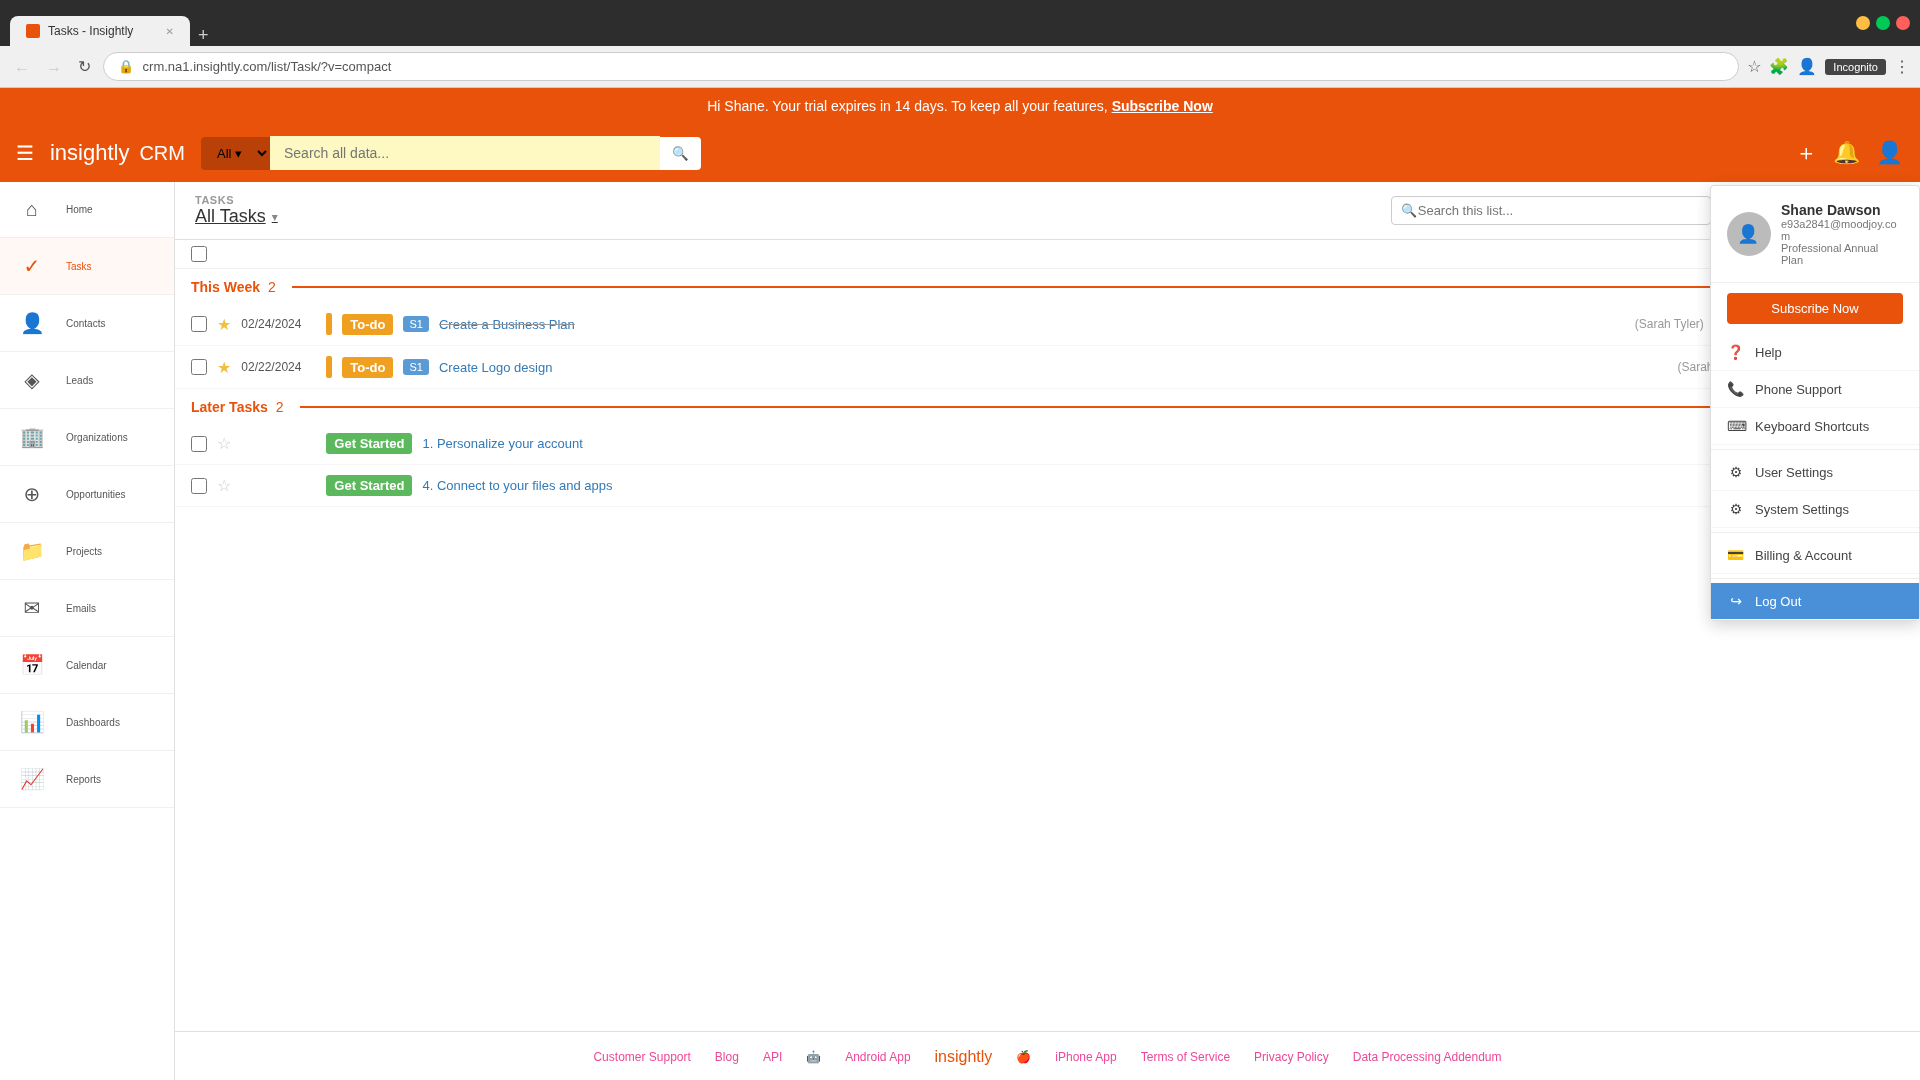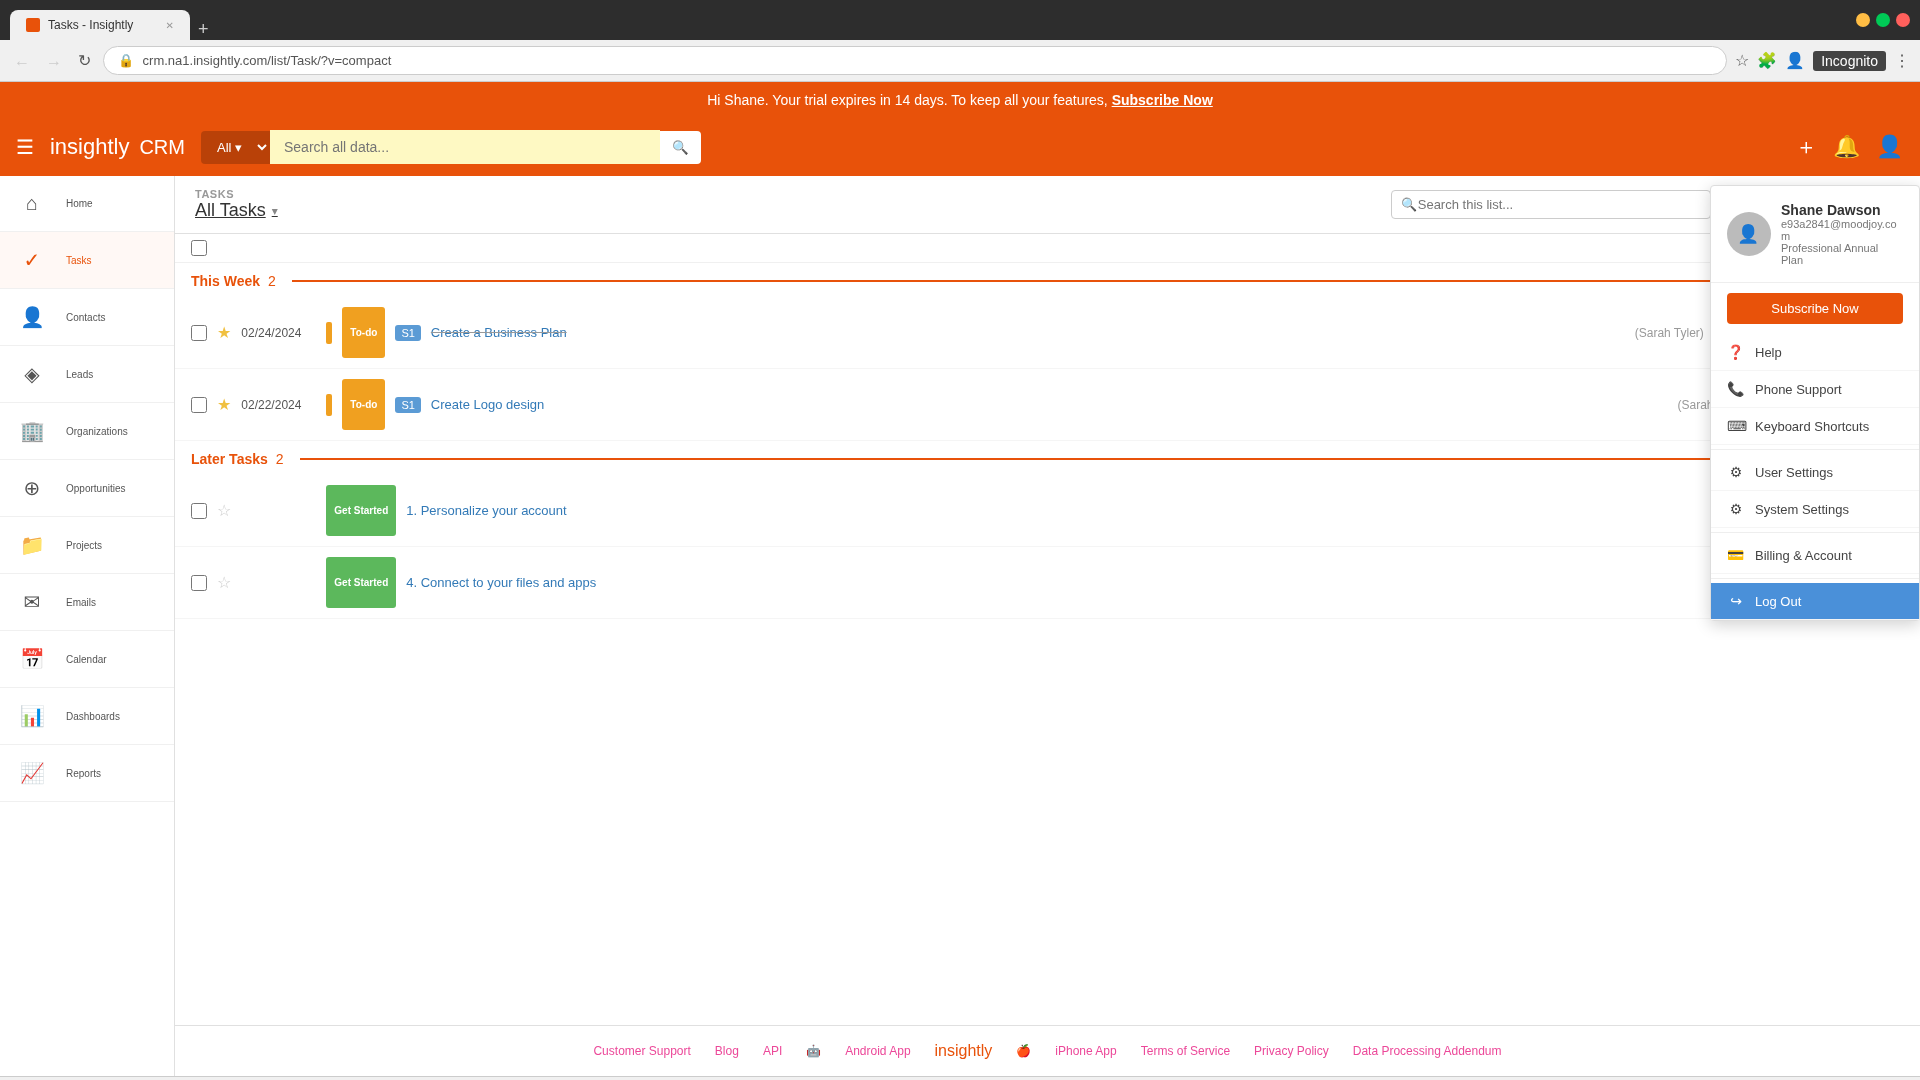--- a/index.html
+++ b/index.html
@@ -1,53 +1,53 @@
 <!DOCTYPE html>
 <html><head>
   <meta charset="utf-8">
   <style>
     * { margin: 0; padding: 0; box-sizing: border-box; }
     body { font-family: 'Segoe UI', Arial, sans-serif; font-size: 13px; background: #f5f5f5; overflow: hidden; width: 1920px; height: 1080px; }
 
     
-    .browser-chrome { background: #2d2d2d; height: 40px; display: flex; align-items: center; padding: 0 10px; gap: 20px; }
+    .browser-chrome { background: #2d2d2d; height: 46px; display: flex; align-items: center; padding: 0 10px; gap: 20px; }
     .browser-tabs { display: flex; align-items: flex-end; height: 100%; }
     .browser-tab { background: #3c3c3c; color: #ccc; padding: 8px 16px; border-radius: 8px 8px 0 0; display: flex; align-items: center; gap: 8px; font-size: 12px; min-width: 180px; }
     .browser-tab.active { background: #f0f0f0; color: #333; }
     .tab-favicon { width: 14px; height: 14px; background: #e8520a; border-radius: 2px; }
     .tab-close { cursor: pointer; color: #999; font-size: 10px; margin-left: auto; }
     .tab-new { background: none; border: none; color: #ccc; font-size: 18px; cursor: pointer; padding: 0 8px; }
     .browser-controls { display: flex; align-items: center; gap: 6px; margin-left: auto; }
     .win-btn { width: 14px; height: 14px; border-radius: 50%; cursor: pointer; }
     .win-min { background: #ffbd44; }
     .win-max { background: #00ca56; }
     .win-close { background: #ff605c; }
 
     
     .nav-bar { background: #f0f0f0; height: 42px; display: flex; align-items: center; padding: 0 10px; gap: 8px; border-bottom: 1px solid #ccc; }
     .nav-btn { background: none; border: none; cursor: pointer; color: #555; font-size: 16px; padding: 4px; }
     .nav-btn:disabled { color: #ccc; cursor: default; }
     .address-bar { flex: 1; background: white; border: 1px solid #ccc; border-radius: 20px; padding: 6px 14px; font-size: 13px; color: #333; display: flex; align-items: center; gap: 8px; }
     .address-bar span { color: #555; }
     .nav-actions { display: flex; align-items: center; gap: 8px; color: #555; font-size: 14px; }
     .nav-action-btn { background: none; border: none; cursor: pointer; color: #555; font-size: 16px; }
-    .incognito-badge { background: #444; color: white; font-size: 14px; padding: 2px 8px; border-radius: 3px; text-align: center; }
+    .incognito-badge { background: #444; color: white; font-size: 11px; padding: 2px 8px; border-radius: 3px; text-align: center; }
 
     
     .trial-banner { background: #e8520a; color: white; text-align: center; padding: 10px; font-size: 14px; }
     .trial-banner a { color: white; font-weight: bold; text-decoration: underline; cursor: pointer; }
 
     
     .app-header { background: #e8520a; height: 58px; display: flex; align-items: center; padding: 0 16px; gap: 16px; }
     .hamburger { color: white; font-size: 20px; cursor: pointer; }
     .logo-area { display: flex; align-items: center; gap: 6px; }
     .logo-text { color: white; font-size: 22px; font-weight: 300; }
     .logo-crm { color: white; font-size: 20px; font-weight: 400; margin-left: 4px; }
     .header-search { flex: 1; max-width: 500px; display: flex; align-items: center; }
-    .search-select { background: rgba(0,0,0,0.2); border: none; color: #ffffff; padding: 8px 12px; border-radius: 4px 0 0 4px; font-size: 13px; cursor: pointer; }
+    .search-select { background: rgba(0,0,0,0.2); border: none; color: #000000; padding: 8px 12px; border-radius: 4px 0 0 4px; font-size: 13px; cursor: pointer; }
     .search-input { flex: 1; background: #fef9c3; border: none; padding: 9px 14px; font-size: 14px; color: #666; }
     .search-icon-btn { background: white; border: none; padding: 9px 12px; color: #aaa; cursor: pointer; border-radius: 0 4px 4px 0; }
     .header-actions { margin-left: auto; display: flex; align-items: center; gap: 16px; color: white; font-size: 22px; }
     .header-icon-btn { background: none; border: none; color: white; font-size: 22px; cursor: pointer; }
 
     
     .app-body { display: flex; height: calc(1080px - 40px - 42px - 40px - 58px); }
 
     
     .sidebar { width: 175px; background: white; border-right: 1px solid #e0e0e0; display: flex; flex-direction: column; overflow-y: auto; }
@@ -79,21 +79,21 @@
     .section-title { color: #e8520a; font-size: 14px; font-weight: 600; }
     .section-count { color: #e8520a; font-size: 14px; }
     .section-line { flex: 1; height: 2px; background: #e8520a; margin-left: 8px; }
 
     .task-item { display: flex; align-items: center; padding: 10px 16px; border-bottom: 1px solid #f5f5f5; gap: 10px; }
     .task-cb { width: 16px; height: 16px; cursor: pointer; flex-shrink: 0; }
     .task-star { font-size: 16px; cursor: pointer; color: #f0c040; flex-shrink: 0; }
     .task-star.empty { color: #ccc; }
     .task-date { color: #555; font-size: 12px; width: 75px; flex-shrink: 0; }
     .priority-badge { width: 6px; height: 22px; background: #f0a020; border-radius: 2px; flex-shrink: 0; }
-    .badge { padding: 20px 8px; border-radius: 3px; font-size: 10px; font-weight: 600; color: white; flex-shrink: 0; }
+    .badge { padding: 3px 8px; border-radius: 3px; font-size: 13px; font-weight: 600; color: white; flex-shrink: 0; }
     .badge-todo { background: #f0a020; }
     .badge-get-started { background: #5cb85c; }
     .stage-badge { background: #5b9bd5; color: white; padding: 2px 6px; border-radius: 3px; font-size: 11px; flex-shrink: 0; }
     .task-name { flex: 1; font-size: 13px; }
     .task-name.strikethrough { text-decoration: line-through; color: #999; }
     .task-name a { color: #337ab7; text-decoration: none; cursor: pointer; }
     .task-meta { font-size: 12px; color: #999; }
     .task-edit-link { color: #337ab7; font-size: 12px; cursor: pointer; }
     .task-org-badge { background: #e8e8e8; color: #666; padding: 2px 8px; border-radius: 10px; font-size: 11px; cursor: pointer; }
     .task-org-circle { width: 22px; height: 22px; border-radius: 50%; background: #aaa; display: flex; align-items: center; justify-content: center; flex-shrink: 0; }

